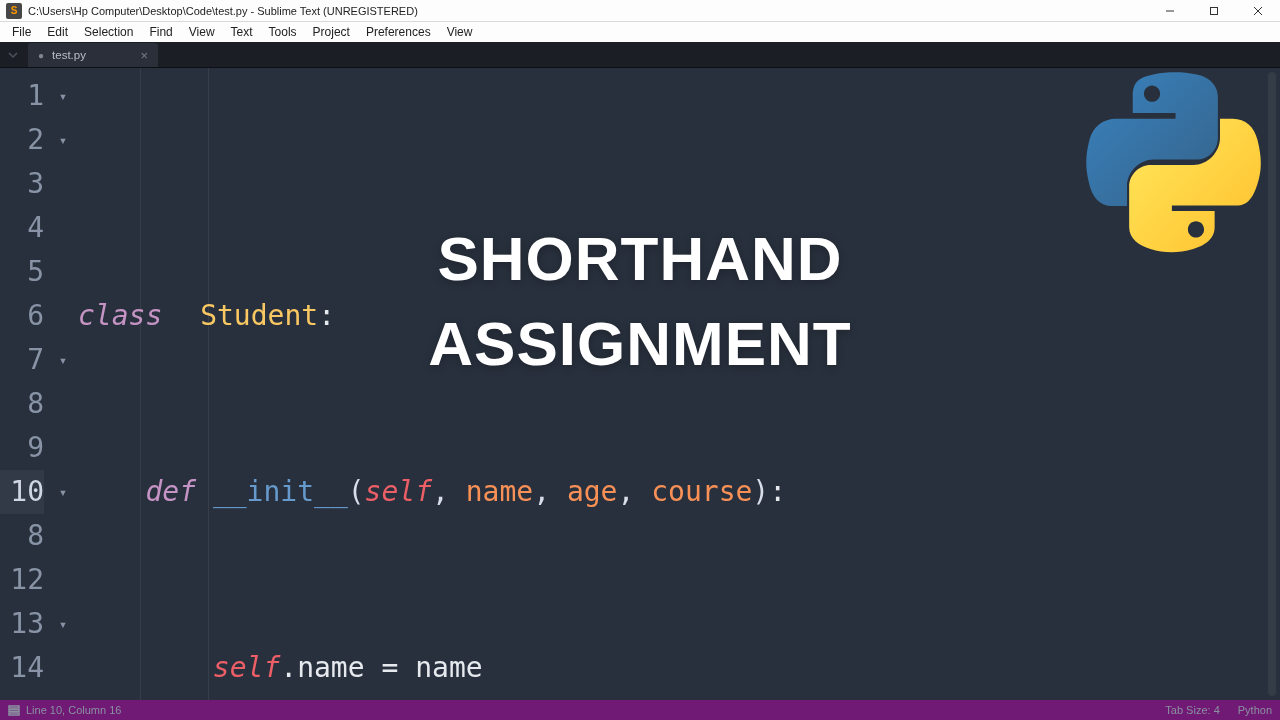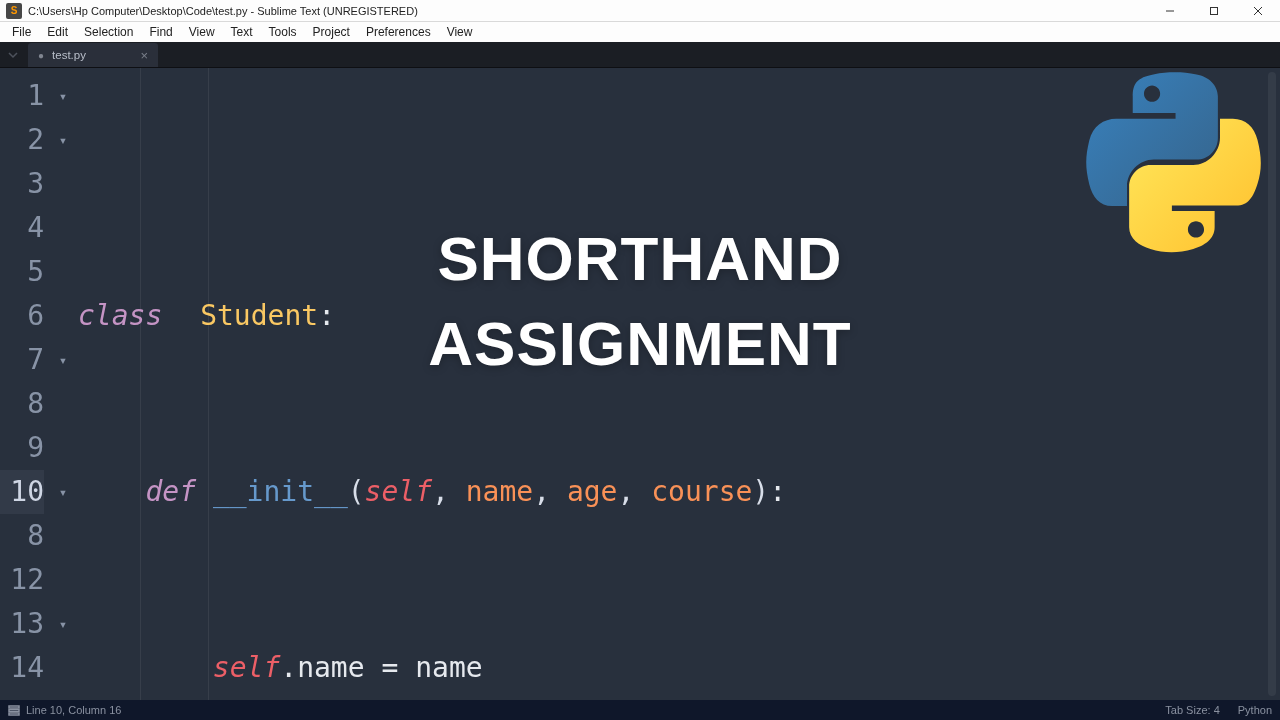--- a/index.html
+++ b/index.html
@@ -85,21 +85,21 @@
   .op   { color: #e6e9ee; }
   .attr { color: #e6e9ee; }
   .punc { color: #e6e9ee; }
   .p    { color: #d8dee9; }
 
   .scrollbar { position:absolute; right:2px; top:4px; bottom:4px; width:12px; }
   .scrollbar .thumb { position:absolute; top:0; height:100%; left:2px; right:2px; background:rgba(255,255,255,.06); border-radius:4px; }
 
   
   .statusbar {
-    height: 20px; background: #0f172a; color: #8a91a0;
+    height: 20px; background: #701a75; color: #8a91a0;
     display: flex; align-items: center; font-size: 11px; padding: 0 8px;
   }
   .statusbar .st-left { display:flex; align-items:center; gap:6px; }
   .statusbar .st-left svg { width:12px; height:12px; stroke:#8a91a0; fill:none; stroke-width:1.5; }
   .statusbar .spacer { flex:1; }
   .statusbar .st-item { margin-left: 18px; }
 
   
   .overlay {
     position: absolute; left: 0; right: 0; top: 140px; text-align: center;

